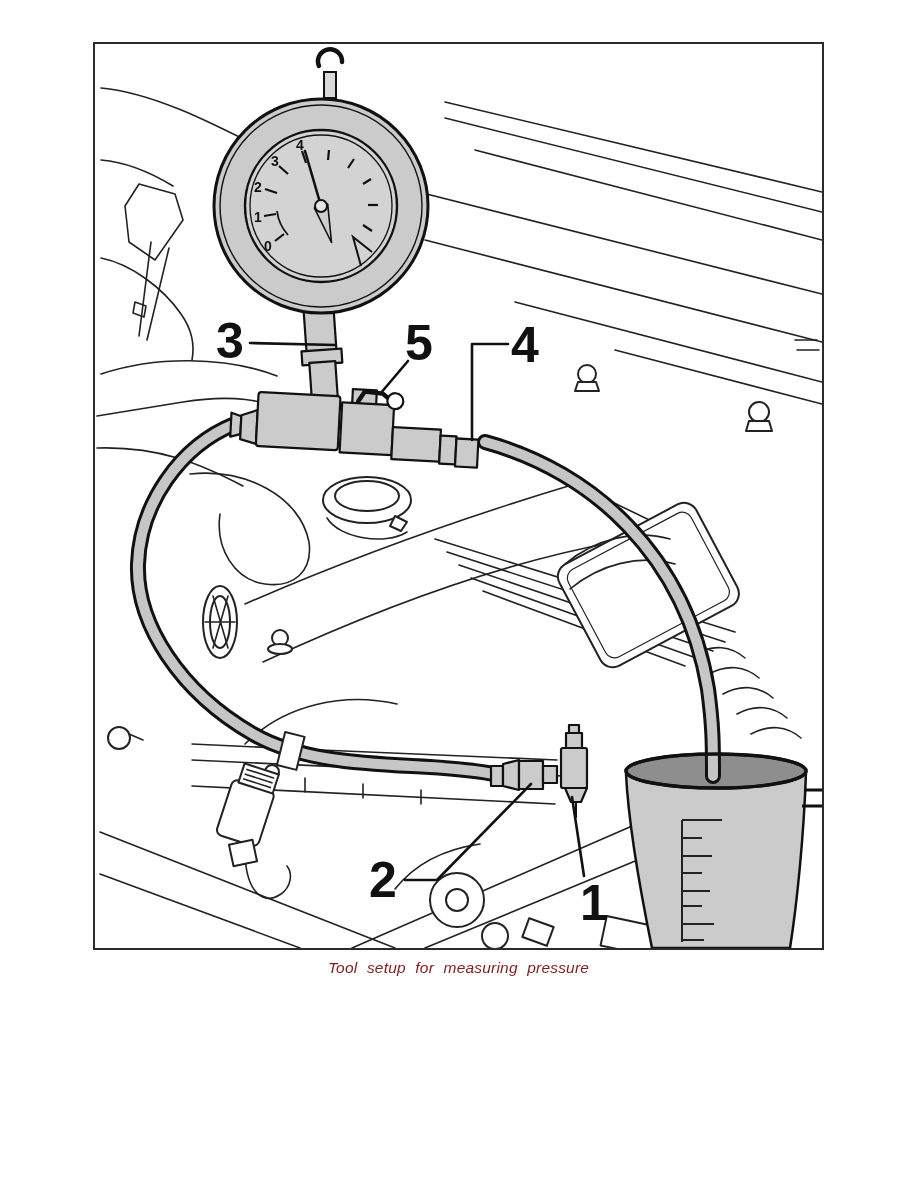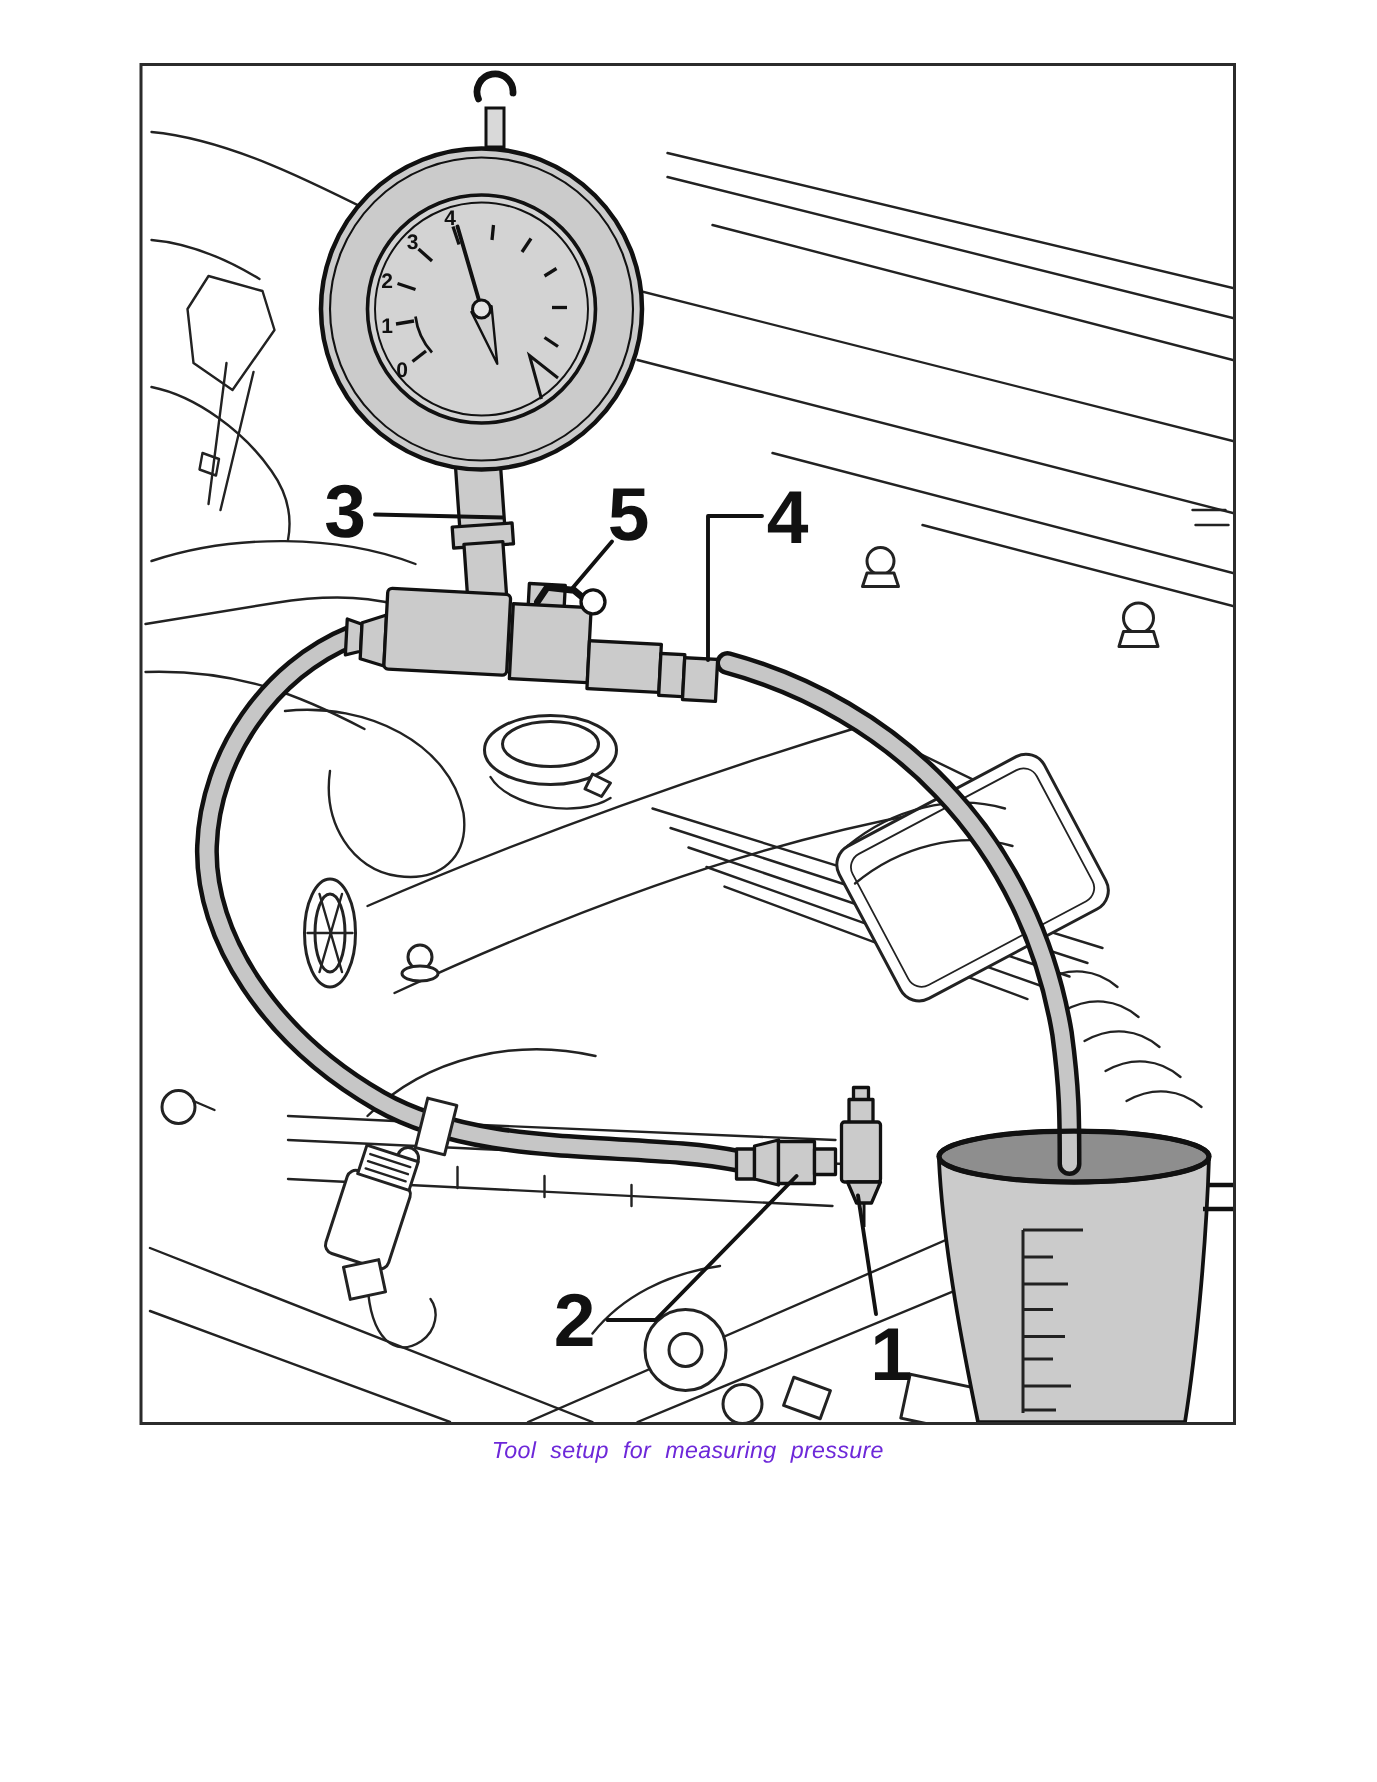--- a/index.html
+++ b/index.html
@@ -7,21 +7,21 @@
     width:918px;height:1188px;position:relative;background:#ffffff;
     font-family:"Liberation Sans",sans-serif;overflow:hidden;
   }
   .figure-frame{
     position:absolute;left:93px;top:42px;width:731px;height:908px;
     border:2px solid #2b2b2b;box-sizing:border-box;background:#ffffff;overflow:hidden;
   }
   .figure-frame svg{display:block;}
   .caption{
     position:absolute;left:93px;top:959px;width:731px;text-align:center;
-    font-style:italic;font-size:15.5px;color:#6d28d9;word-spacing:5px;letter-spacing:.2px;
+    font-style:italic;font-size:15.5px;color:#7f1d1d;word-spacing:5px;letter-spacing:.2px;
   }
   svg text{font-family:"Liberation Sans",sans-serif;fill:#111;}
   .callout-num{font-size:50px;font-weight:bold;}
   .dial-num{font-size:14px;font-weight:bold;}
   .ln{stroke:#222;stroke-width:1.6;fill:none;stroke-linecap:round;stroke-linejoin:round;}
   .lnw{stroke:#222;stroke-width:2;fill:#fff;stroke-linejoin:round;}
   .tool{stroke:#111;stroke-width:2.2;fill:#cbcbcb;stroke-linejoin:round;}
   .leader{stroke:#111;stroke-width:2.6;fill:none;stroke-linecap:round;stroke-linejoin:round;}
 </style>
 </head>

